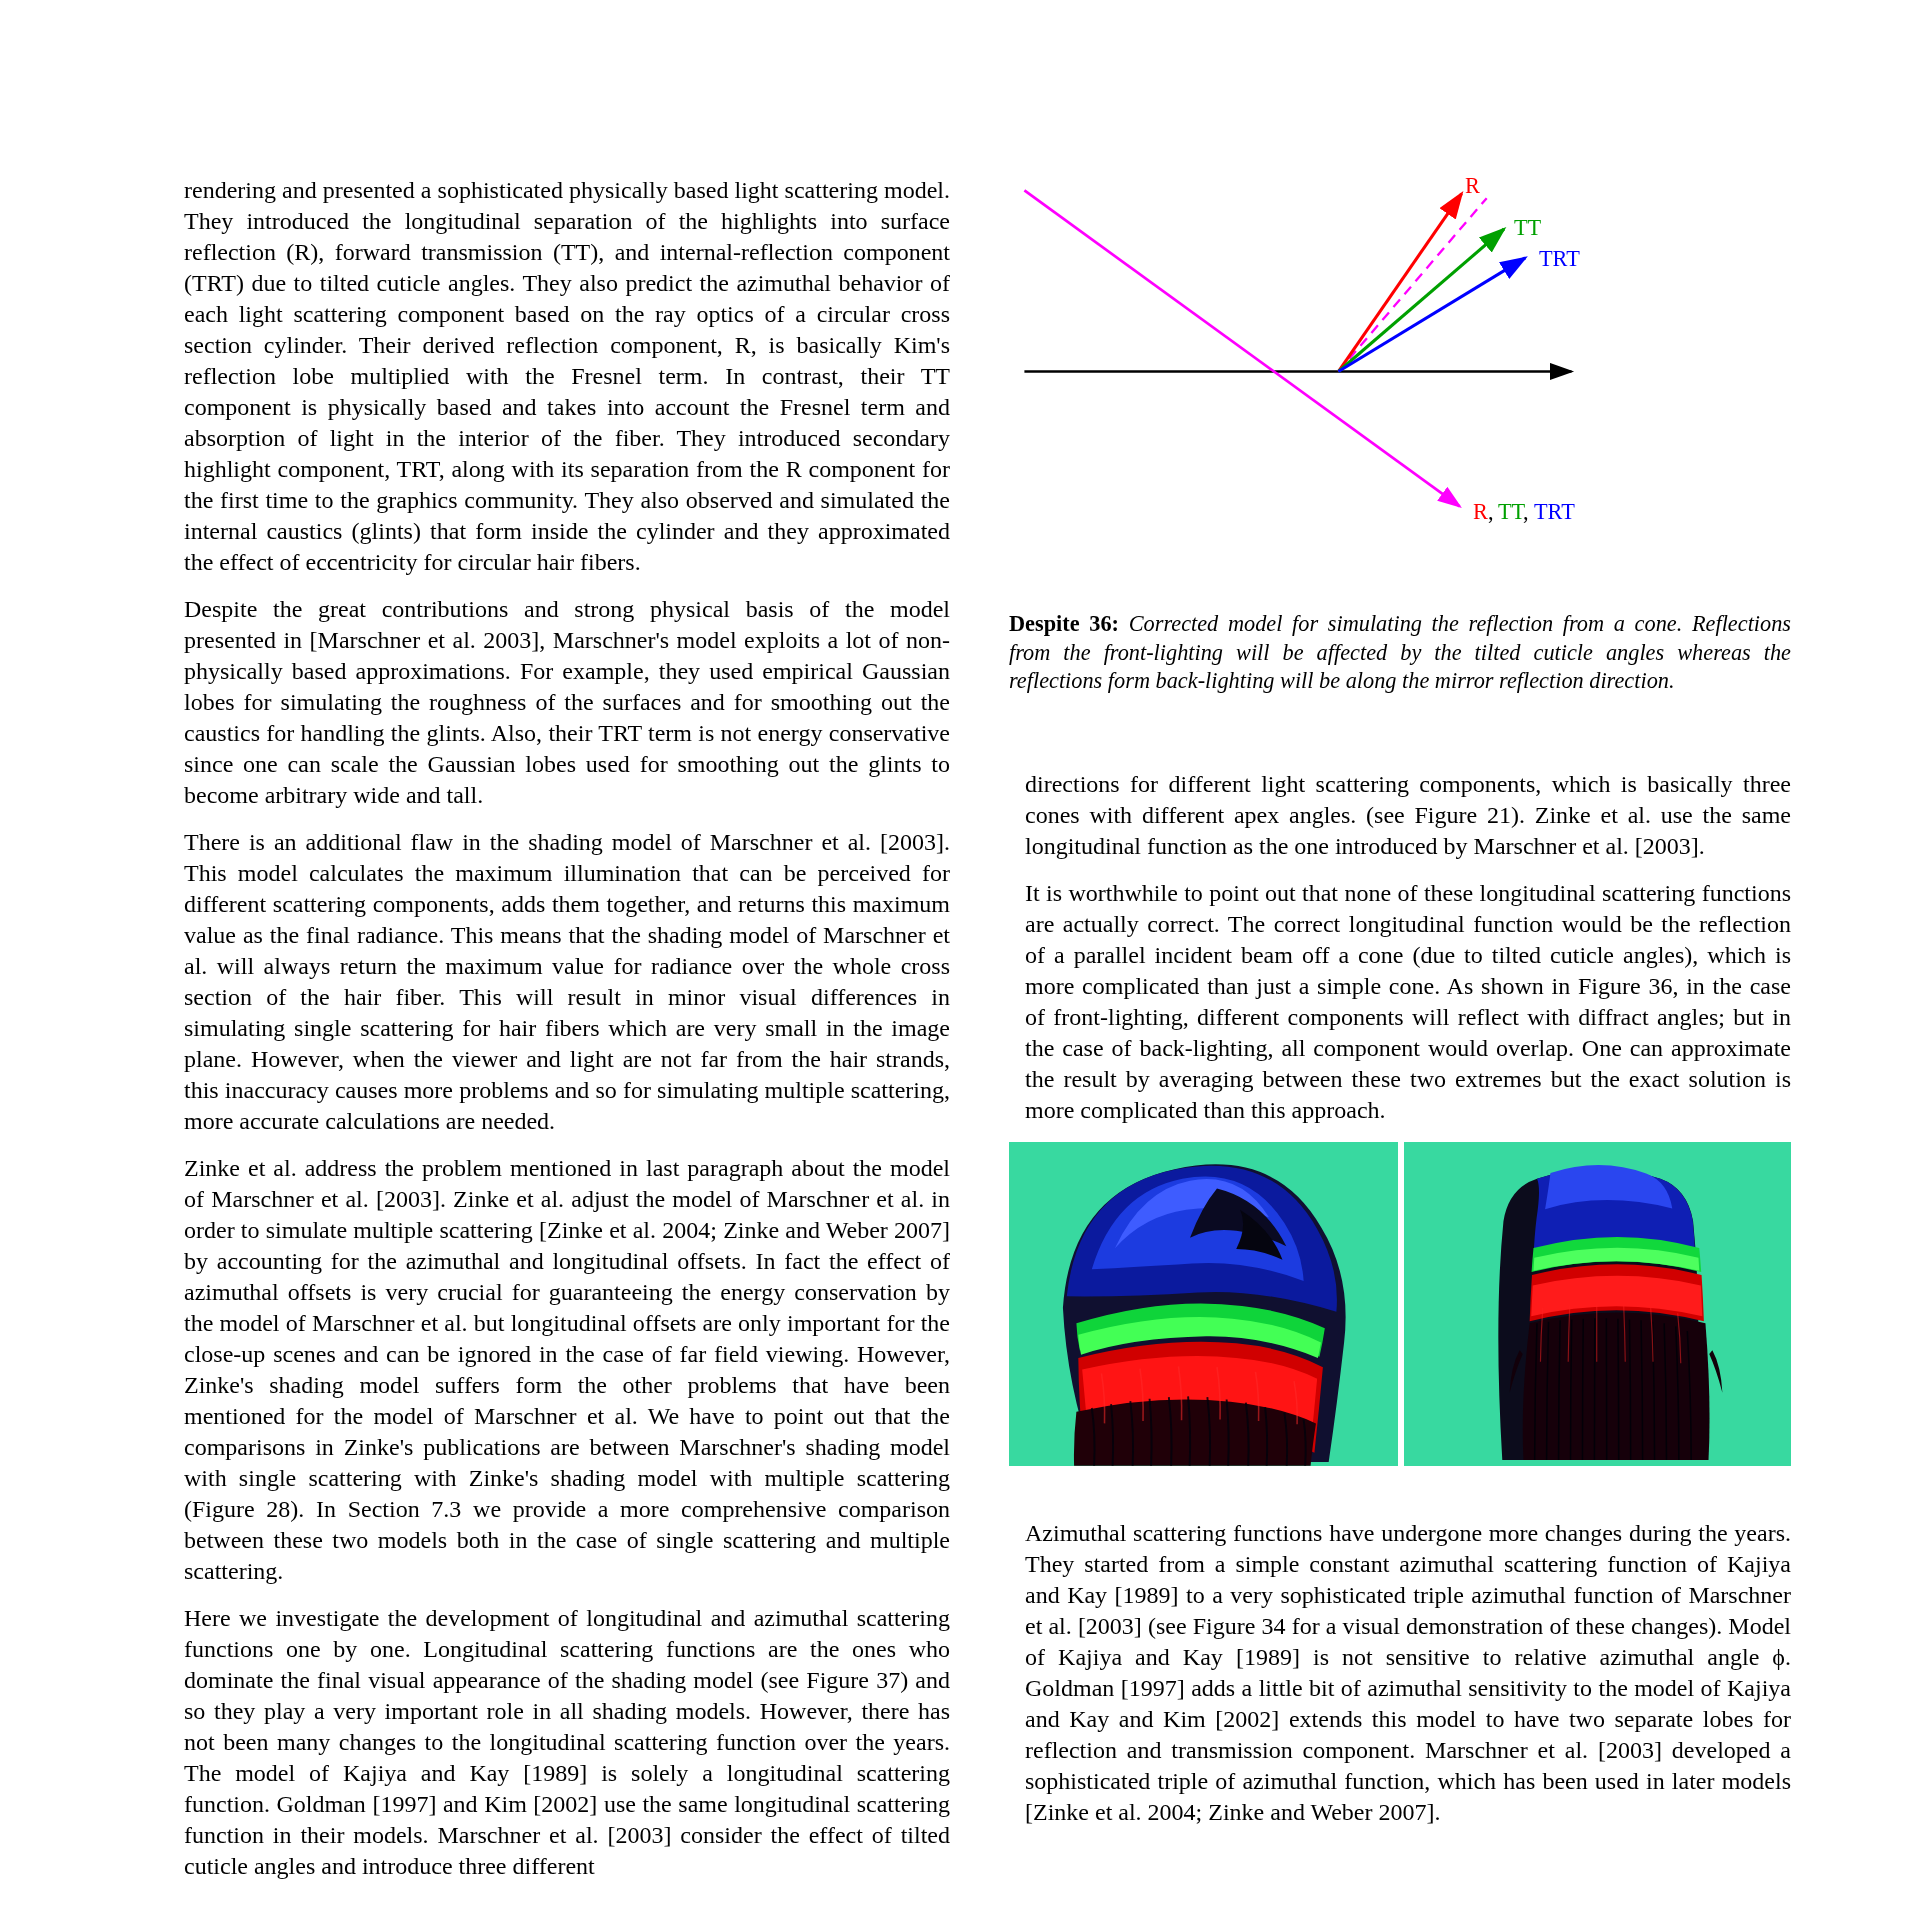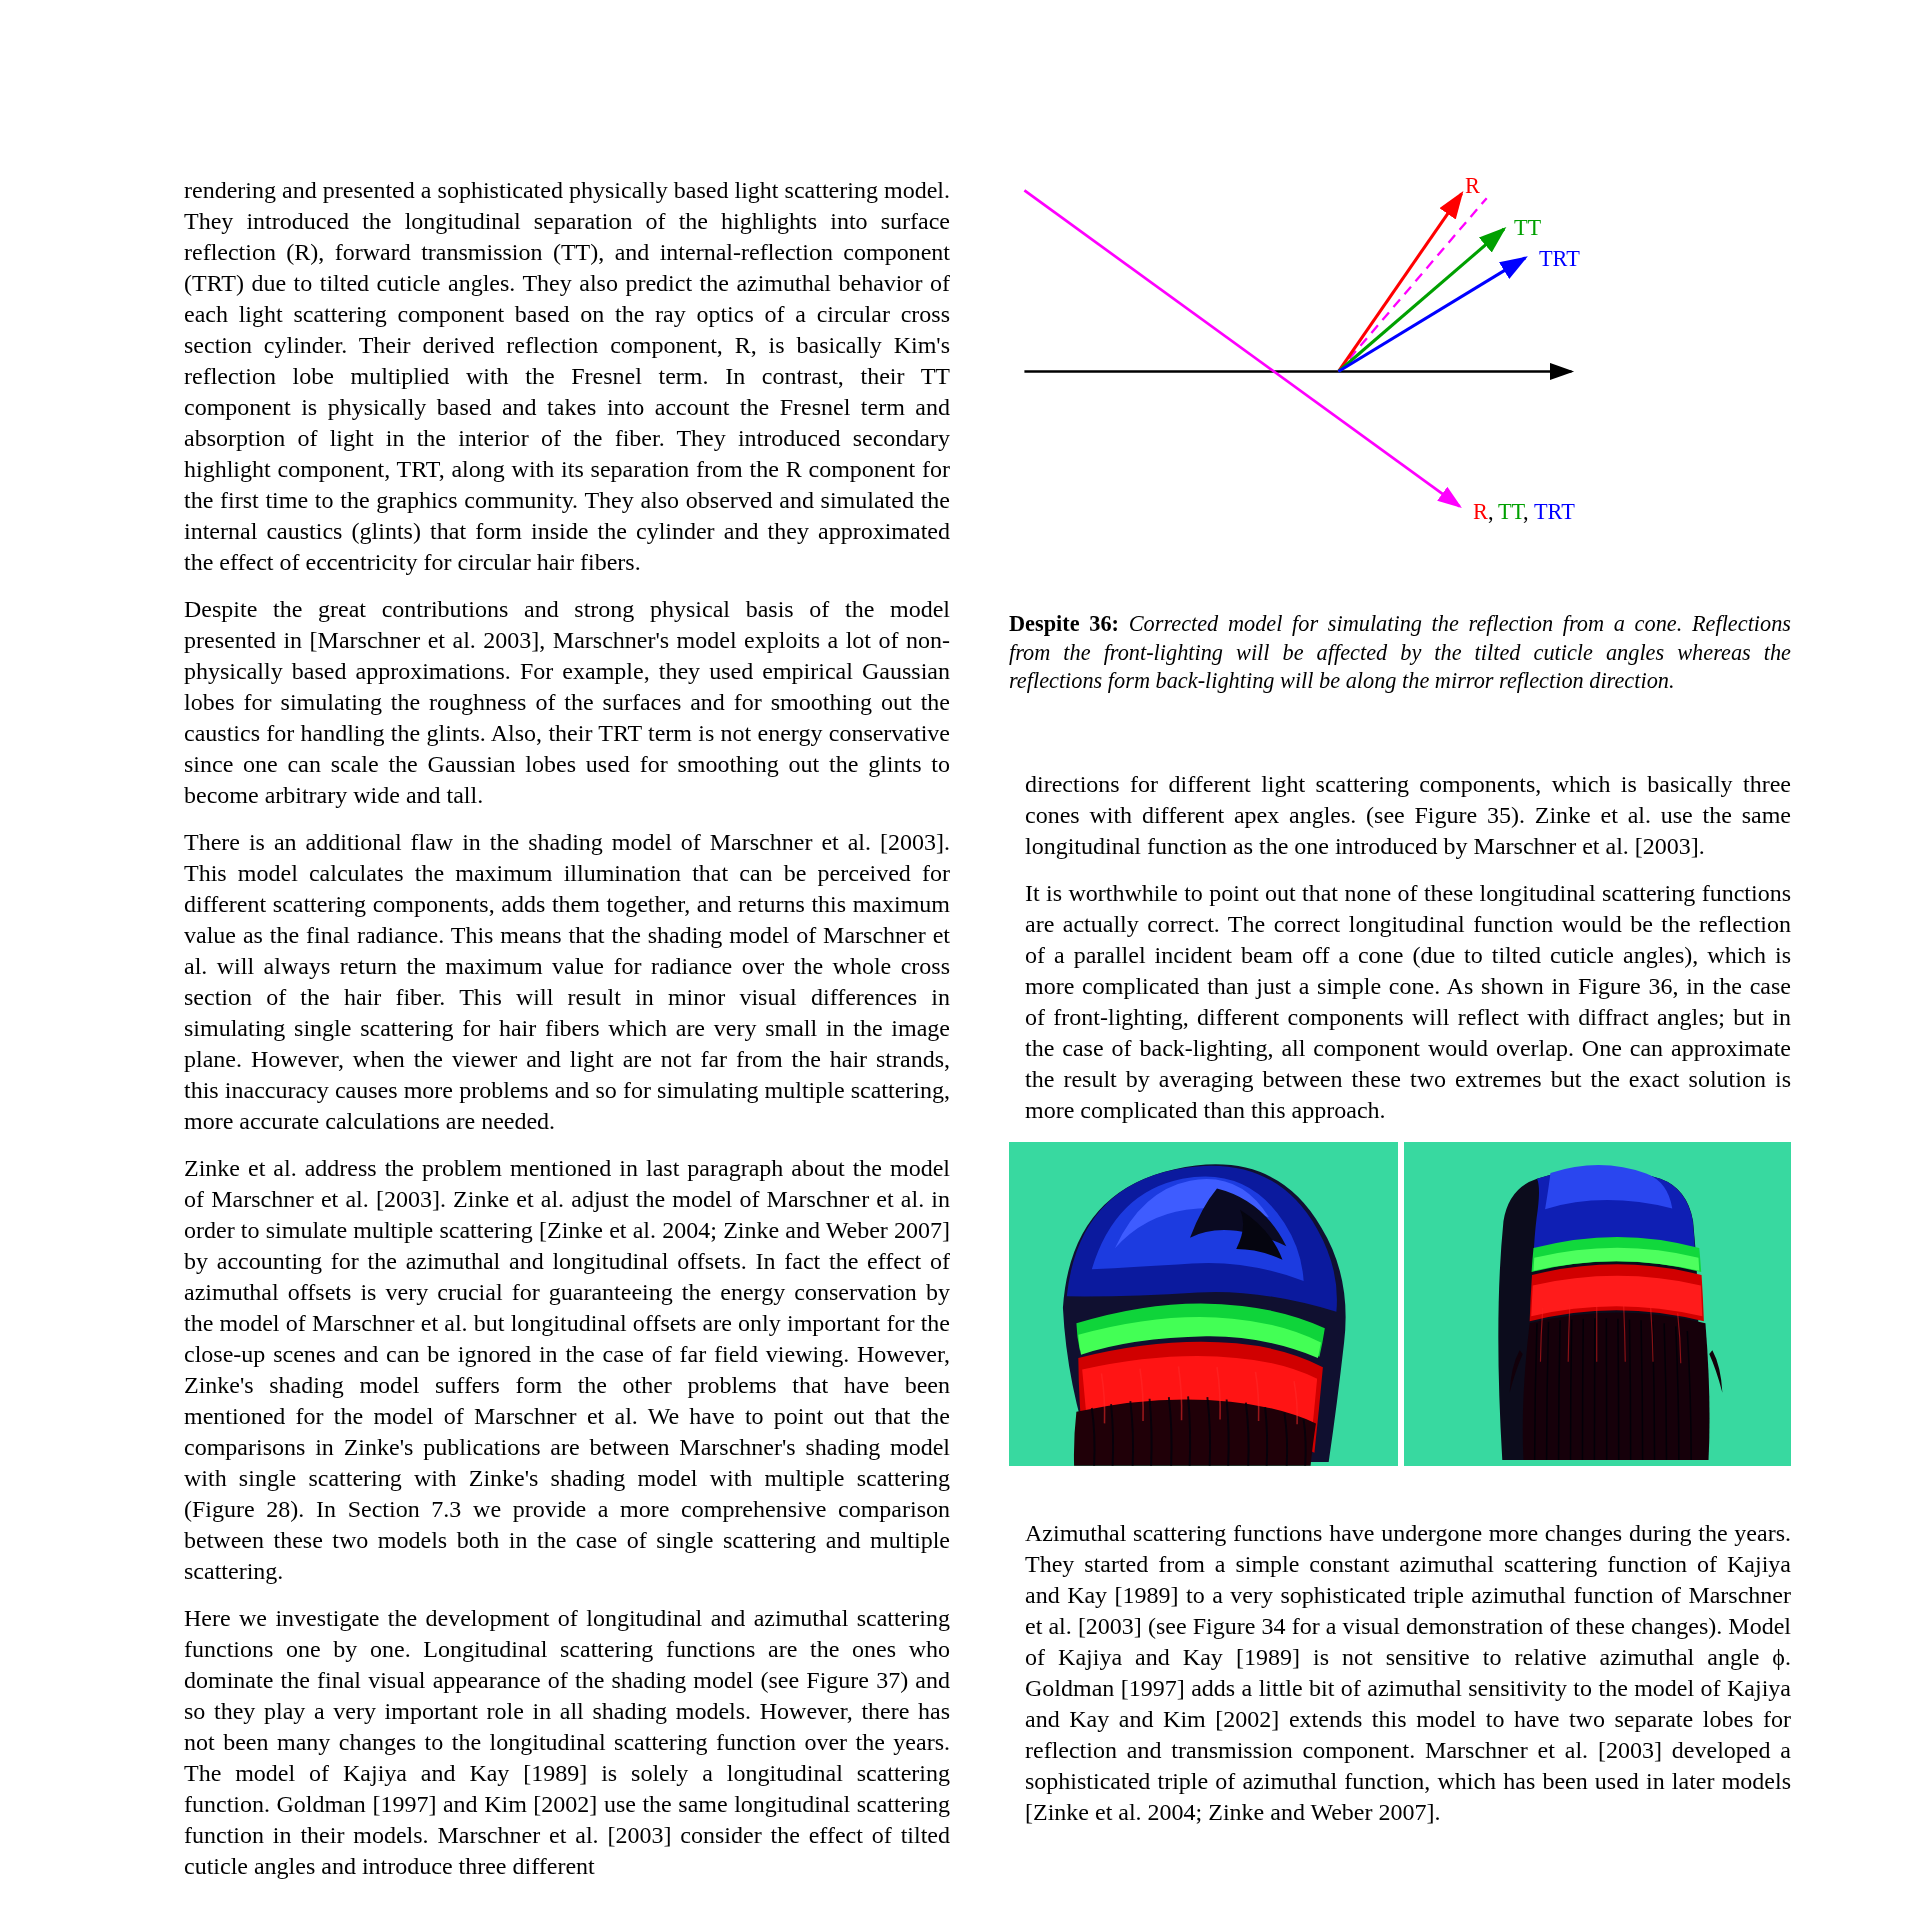--- a/index.html
+++ b/index.html
@@ -164,21 +164,21 @@
       <span class="diaglabel" style="left:525px; top:326px; color:#0000ff;">TRT</span>
     </div>
 
     <div class="figure-caption">
       <span class="lbl">Despite 36:</span>
       <span class="cap">Corrected model for simulating the reflection from a cone. Reflections from the front-lighting will be affected by the tilted cuticle angles whereas the reflections form back-lighting will be along the mirror reflection direction.</span>
     </div>
 
     <div class="spacer-block"></div>
 
-    <p>directions for different light scattering components, which is basically three cones with different apex angles. (see Figure 35). Zinke et al. use the same longitudinal function as the one introduced by Marschner et al. [2003].</p>
+    <p>directions for different light scattering components, which is basically three cones with different apex angles. (see Figure 21). Zinke et al. use the same longitudinal function as the one introduced by Marschner et al. [2003].</p>
     <p>It is worthwhile to point out that none of these longitudinal scattering functions are actually correct. The correct longitudinal function would be the reflection of a parallel incident beam off a cone (due to tilted cuticle angles), which is more complicated than just a simple cone. As shown in Figure 36, in the case of front-lighting, different components will reflect with diffract angles; but in the case of back-lighting, all component would overlap. One can approximate the result by averaging between these two extremes but the exact solution is more complicated than this approach.</p>
 
     <div class="fig37">
 
       <div class="hairimg left">
         <svg width="389" height="324" viewBox="0 0 1010 840">
           <rect x="0" y="0" width="1010" height="840" fill="#38d9a0"></rect>
 
           <path d="M610,560 q60,40 70,130 q6,80 -40,120 l-120,0 q40,-80 30,-170 z" fill="#c99a87"></path>
           <path d="M628,600 q40,50 40,120 q0,60 -30,90 l-60,0 q28,-70 22,-140 z" fill="#b98676"></path>

